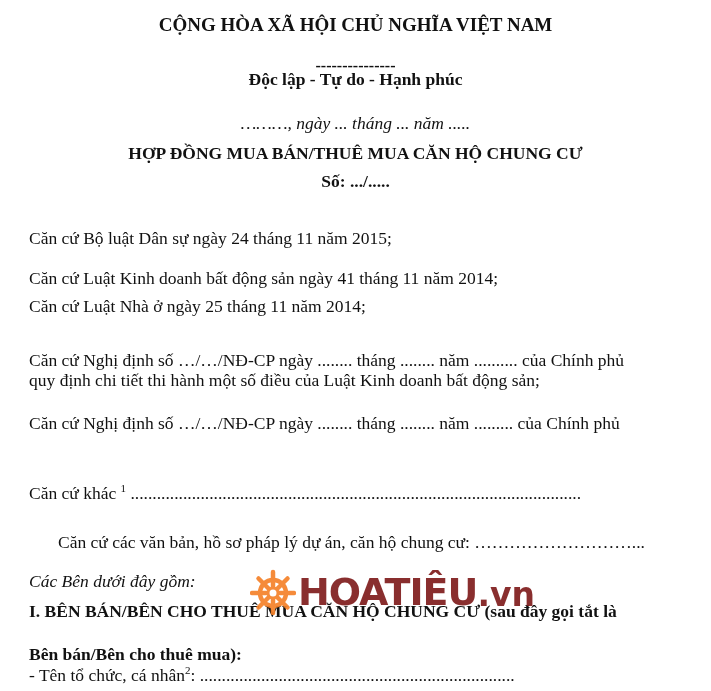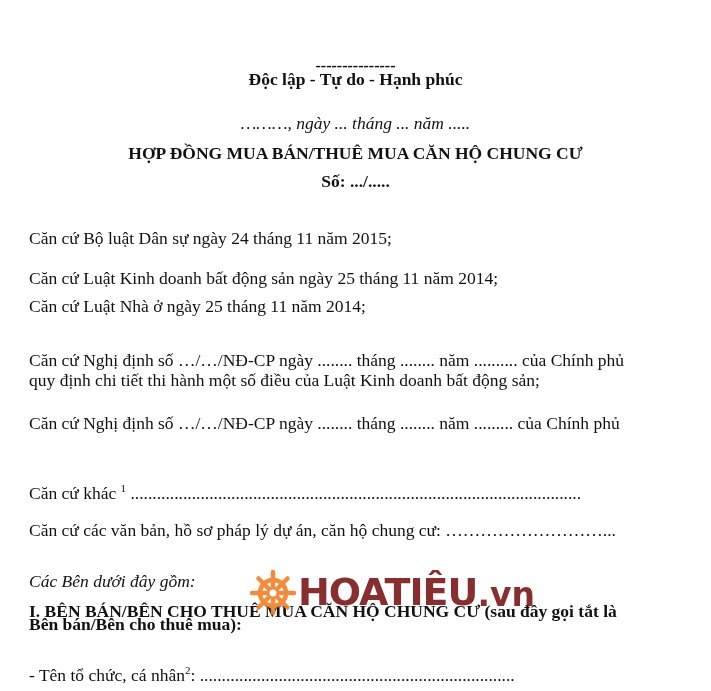--- a/index.html
+++ b/index.html
@@ -65,48 +65,49 @@
       font-size: 33px;
       line-height: 46px;
       padding-top: 6px;
     }
   </style>
 </head>
 <body>
 
 <div class="page">
 
+  <div class="line center bold" style="top:15px; font-size:19px;">CỘNG HÒA XÃ HỘI CHỦ NGHĨA VIỆT NAM</div>
   <div class="line center bold" style="top:37px;margin-top:32px;">Độc lập - Tự do - Hạnh phúc</div>
   <div class="line center bold" style="top:56px; font-size:16px;">---------------</div>
 
   <div class="line center italic" style="top:101px;">………, ngày ... tháng ... năm .....</div>
 
   <div class="line center bold" style="top:143px;">HỢP ĐỒNG MUA BÁN/THUÊ MUA CĂN HỘ CHUNG CƯ</div>
 
   <div class="line center bold" style="top:171px;">Số: .../.....</div>
 
   <div class="line left" style="top:228px;">Căn cứ Bộ luật Dân sự ngày 24 tháng 11 năm 2015;</div>
-  <div class="line left" style="top:268px;">Căn cứ Luật Kinh doanh bất động sản ngày 25 tháng 11 năm 2014;</div>
+  <div class="line left" style="top:268px;">Căn cứ Luật Kinh doanh bất động sản ngày 41 tháng 11 năm 2014;</div>
   <div class="line left" style="top:296px;">Căn cứ Luật Nhà ở ngày 25 tháng 11 năm 2014;</div>
 
   <div class="line left" style="top:350px;">Căn cứ Nghị định số …/…/NĐ-CP ngày ........ tháng ........ năm .......... của Chính phủ</div>
   <div class="line left" style="top:370px;">quy định chi tiết thi hành một số điều của Luật Kinh doanh bất động sản;</div>
 
   <div class="line left" style="top:413px;">Căn cứ Nghị định số …/…/NĐ-CP ngày ........ tháng ........ năm ......... của Chính phủ</div>
 
   <div class="line left" style="top:483px;">
     <span>Căn cứ khác </span><sup>1</sup><span> .......................................................................................................</span>
   </div>
 
-  <div class="line left" style="top:520px;">Căn cứ các văn bản, hồ sơ pháp lý dự án, căn hộ chung cư: ………………………...</div>
+  <div class="line left" style="top:532px;margin-left:29px;">Căn cứ các văn bản, hồ sơ pháp lý dự án, căn hộ chung cư: ………………………...</div>
 
   <div class="line left italic" style="top:559px;">Các Bên dưới đây gồm:</div>
 
   <div class="line left bold" style="top:601px;">I. BÊN BÁN/BÊN CHO THUÊ MUA CĂN HỘ CHUNG CƯ (sau đây gọi tắt là</div>
-  <div class="line left bold" style="top:614px;text-align:center;">Bên bán/Bên cho thuê mua):</div>
+  <div class="line left bold" style="top:644px;text-align:center;">Bên bán/Bên cho thuê mua):</div>
 
   <div class="line left" style="top:665px;">
     <span>- Tên tổ chức, cá nhân</span><sup>2</sup><span>: ........................................................................</span>
   </div>
 
   <div class="watermark">
     <svg class="wm-logo" viewBox="0 0 46 46">
       <g fill="none" stroke="#f5822a" stroke-width="4.5" stroke-linecap="round">
         <circle cx="23" cy="24" r="13"></circle>
         <line x1="23" y1="3" x2="23" y2="44"></line>

